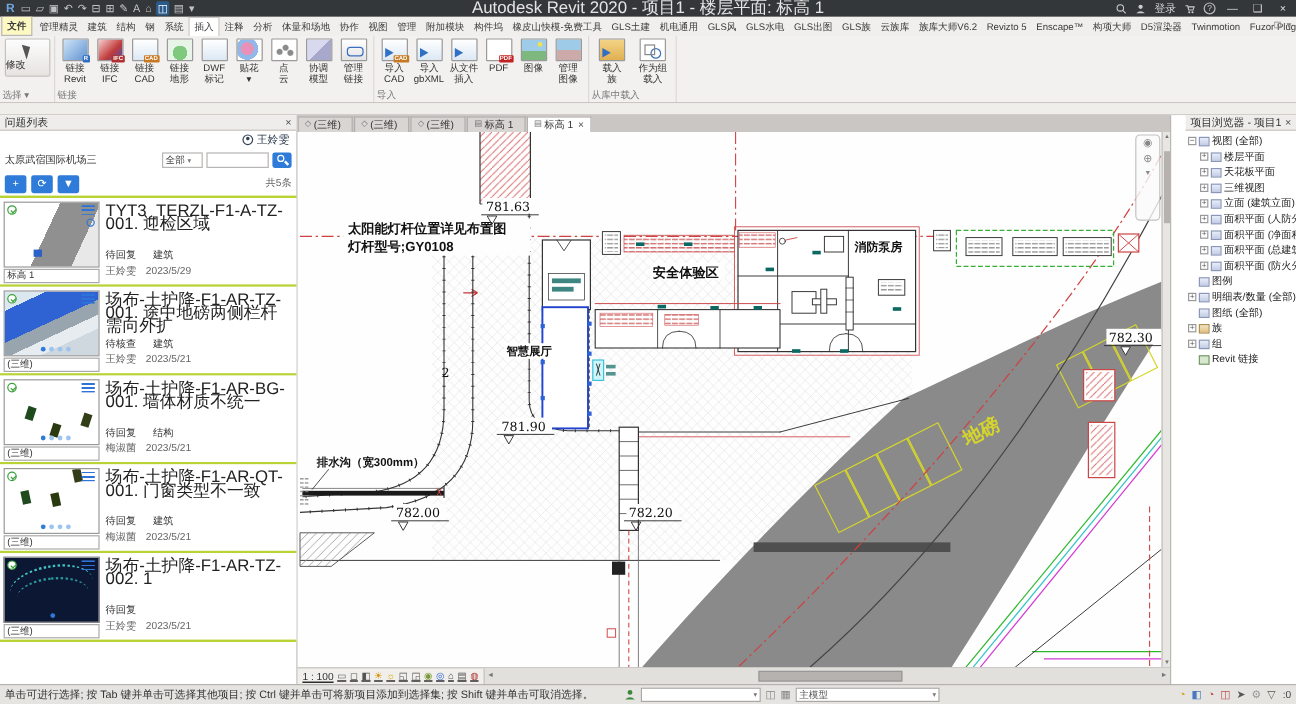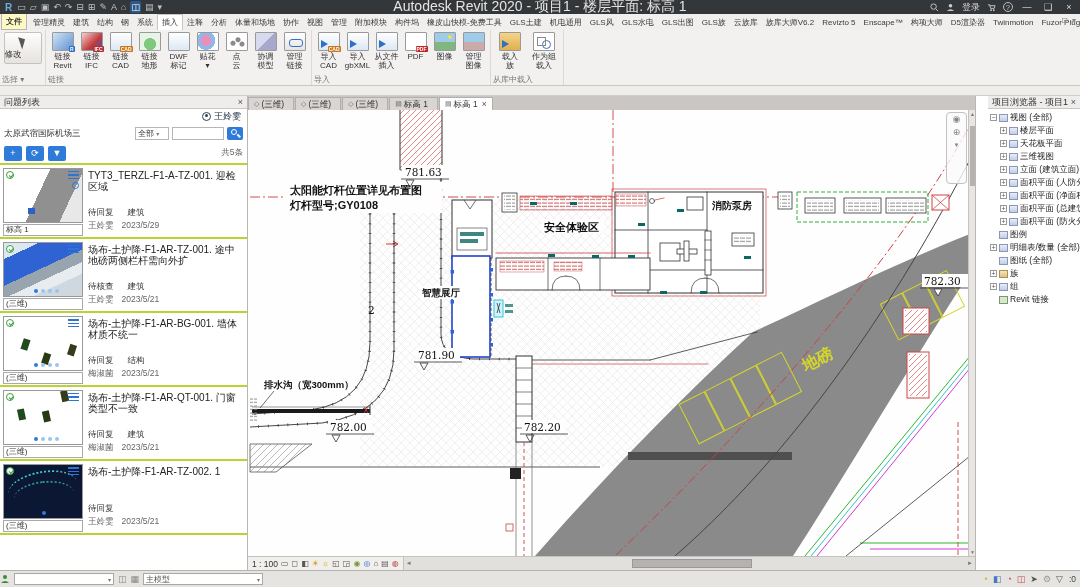--- a/index.html
+++ b/index.html
@@ -67,21 +67,21 @@
   #iss-search-btn{width:16px;height:13px;position:relative;}
   .mag{position:absolute;left:4px;top:2px;width:6px;height:6px;border:1.5px solid #fff;border-radius:50%;}
   .mag:after{content:"";position:absolute;left:5px;top:5px;width:4px;height:1.5px;background:#fff;transform:rotate(45deg);}
   #iss-toolbar{height:20px;display:flex;align-items:center;gap:4px;padding:0 4px;}
   #iss-toolbar .tbtn{width:18px;height:15px;line-height:14px;}
   #iss-count{margin-left:auto;font-size:8.5px;color:#666;}
   .gsep{height:2px;background:#b9d335;}
   .card{height:74px;border-bottom:2px solid #b9d335;position:relative;background:#fff;}
   .thumb{position:absolute;left:3px;top:3px;width:80px;height:55px;border:1px solid #999;background:#fff;overflow:hidden;}
   .thumbcap{position:absolute;left:3px;top:59px;width:80px;height:12px;border:1px solid #aaa;font-size:8px;color:#333;line-height:10px;padding-left:2px;background:#fff;}
-  .ctitle{position:absolute;left:88px;top:5px;width:156px;font-size:10px;color:#222;line-height:11px;}
+  .ctitle{position:absolute;left:88px;top:5px;width:156px;font-size:14px;color:#222;line-height:11px;}
   .cstatus{position:absolute;left:88px;top:42px;font-size:8.5px;color:#333;}
   .cstatus .disc{margin-left:14px;}
   .cmeta{position:absolute;left:88px;top:55px;font-size:8.5px;color:#666;}
   .cmeta span{margin-right:8px;}
   .chk{position:absolute;left:2px;top:2px;width:8px;height:8px;border:1px solid #3aa03a;border-radius:50%;background:#fff;}
   .chk:after{content:"";position:absolute;left:2px;top:2px;width:3px;height:1.5px;border-left:1.2px solid #3aa03a;border-bottom:1.2px solid #3aa03a;transform:rotate(-45deg);}
   .menu{position:absolute;right:3px;top:2px;width:11px;height:8px;background:repeating-linear-gradient(#2d74d8 0 1.5px,transparent 1.5px 3.5px);}
   .pin{display:none;position:absolute;right:3px;top:13px;width:7px;height:7px;border:1.5px solid #2d74d8;border-radius:50%;}
   .pin.show{display:block;}
   .dots{position:absolute;left:30px;bottom:3px;width:4px;height:4px;border-radius:50%;}
@@ -100,21 +100,21 @@
   #viewtabs{height:14px;display:flex;align-items:flex-end;background:#c9c6c4;overflow:hidden;}
   .vtab{height:13px;background:#d8d5d3;border:1px solid #b2afac;border-bottom:none;font-size:8.5px;color:#333;display:flex;align-items:center;gap:2px;padding:0 5px;margin-right:1px;line-height:12px;}
   .vtab .g{font-size:7px;color:#777;}
   .vtab.on{background:#fff;}
   .vtab .x{color:#555;margin-left:2px;}
   #drawing{position:absolute;left:0;top:14px;width:720px;height:446px;background:#fefefe;overflow:hidden;}
   #navbar{position:absolute;left:698px;top:2px;width:21px;height:72px;background:rgba(250,250,250,.8);border:1px solid #c2c2c2;border-radius:4px;font-size:9px;color:#888;text-align:center;line-height:13px;}
   #vscroll{position:absolute;right:0;top:14px;width:7px;height:446px;background:#e8e6e3;border-left:1px solid #c5c2bf;}
   #vscroll .thumb{position:absolute;left:1px;top:16px;width:5px;height:60px;background:#b5b2af;border:none;}
   #vscroll .ar{position:absolute;left:0;width:7px;height:8px;font-size:5px;color:#777;text-align:center;line-height:8px;}
-  #bottombar{position:absolute;left:0;top:460px;width:727px;height:14px;background:#f1efec;border-top:1px solid #c5c2bf;display:flex;align-items:center;}
+  #bottombar{position:absolute;left:0;top:460px;width:727px;height:14px;background:#f1efec;border-top:1px solid #c5c2bf;display:flex;align-items:center;text-decoration:underline;}
   #viewbar{display:flex;align-items:center;gap:3px;padding:0 4px;font-size:8.5px;color:#333;}
   #viewbar .vic{font-size:8px;color:#555;}
   #hscroll{flex:1;height:100%;position:relative;background:#e2e0dd;border-left:1px solid #c5c2bf;}
   #hscroll .thumb{position:absolute;left:40%;top:2px;width:120px;height:9px;background:#b5b2af;}
   #hscroll .ar{position:absolute;top:0;font-size:6px;color:#777;line-height:13px;}
   
   #browser{position:absolute;right:0;top:0;width:105px;height:474px;background:#fff;border-left:1px solid #b9b6b3;padding-left:12px;}
   #tree{padding:2px 0 0 2px;}
   .trow{display:flex;align-items:center;height:13px;font-size:8.5px;color:#222;white-space:nowrap;overflow:hidden;}
   .trow.lvl1{padding-left:10px;}
@@ -875,20 +875,21 @@
         <div class="trow">
           <span class="exp"></span>
           <span class="tico rvtlink"></span>
           <span>Revit 链接</span>
         </div>
       </div>
   </div>
 </div>
 
 <div id="statusbar">
+  <div id="sb-hint">单击可进行选择; 按 Tab 键并单击可选择其他项目; 按 Ctrl 键并单击可将新项目添加到选择集; 按 Shift 键并单击可取消选择。</div>
   <div id="sb-mid">
     <svg width="10" height="10" viewBox="0 0 10 10">
         <circle cx="5" cy="3" r="2" fill="#3a8a3a"></circle>
         <path d="M1,9 Q5,5 9,9" fill="#3a8a3a"></path>
       </svg>
     <span class="sb-sel">
         <span class="car">▾</span>
       </span>
     <span style="color:#888;">◫</span>
     <span style="color:#888;">▦</span>

